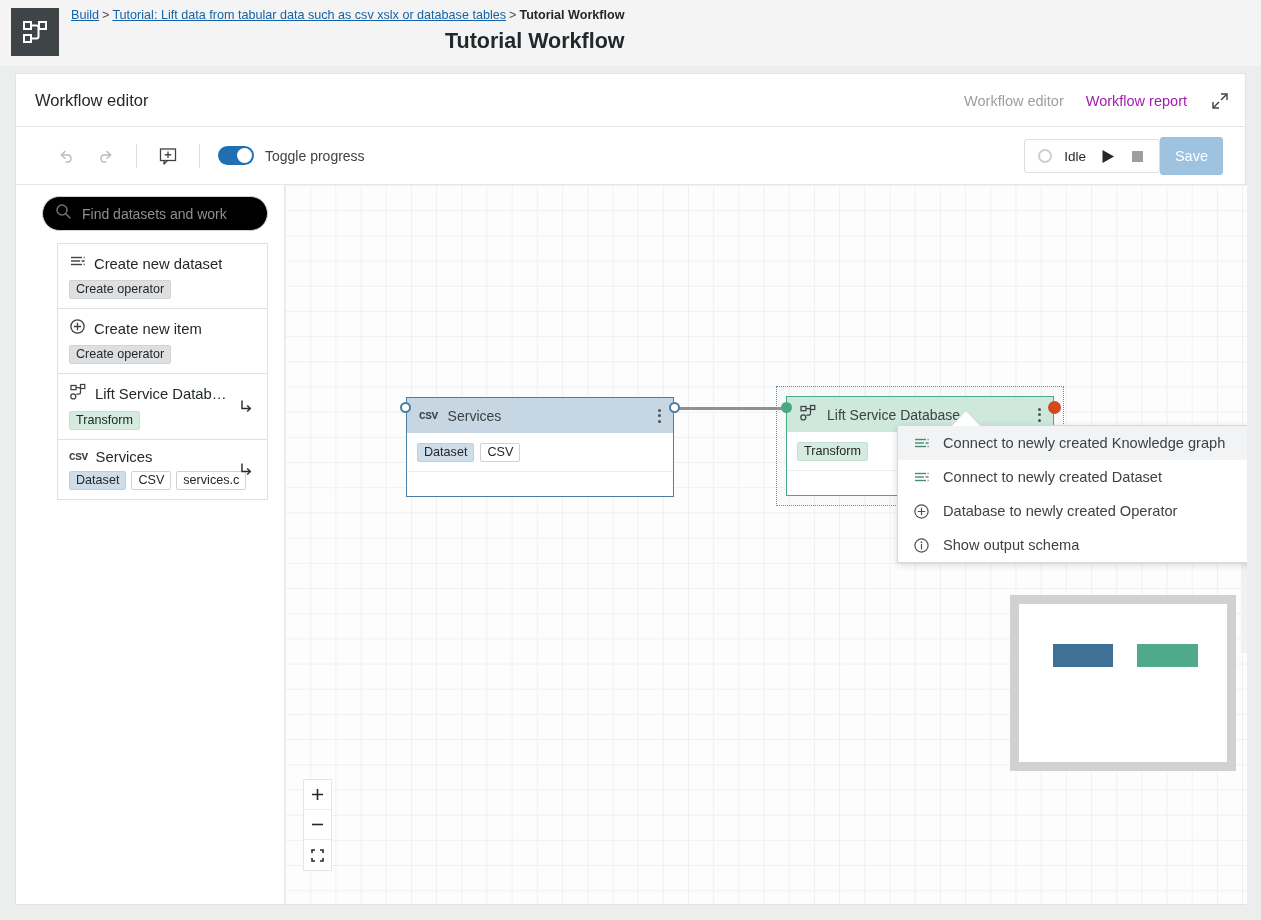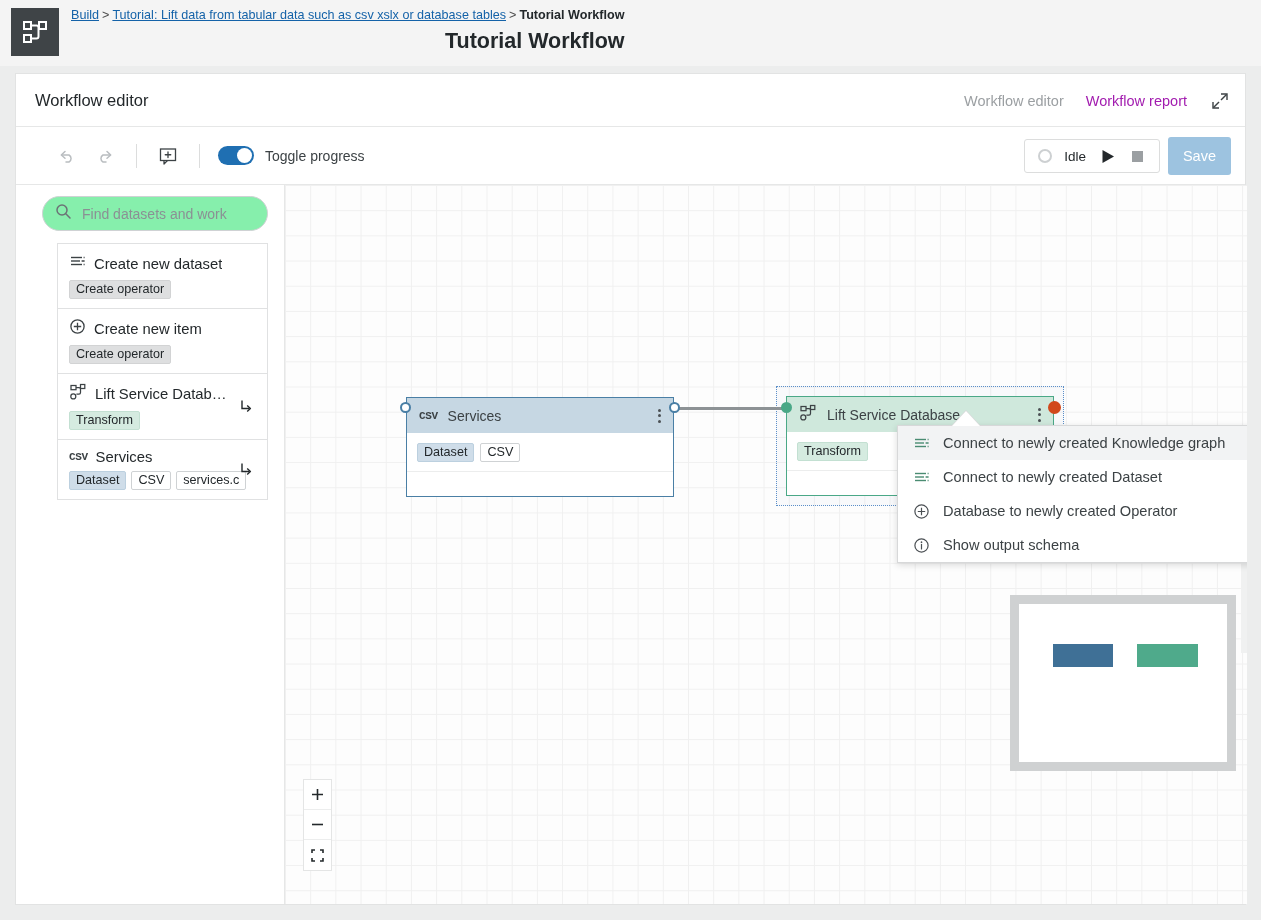--- a/index.html
+++ b/index.html
@@ -76,22 +76,22 @@
     width: 36px; height: 19px; border-radius: 10px; background: #1f6fb2;
     position: relative; flex: 0 0 auto;
   }
   .toggle .knob {
     position: absolute; right: 2px; top: 2px;
     width: 15px; height: 15px; border-radius: 50%; background: #fff;
   }
   .toggle-label { font-size: 14px; color: #3c4245; white-space: nowrap; }
 
   .tb-right {
-    position: absolute; right: 14px; top: 0; height: 58px;
-    display: flex; align-items: center; gap: 8px;
+    position: absolute; right: 22px; top: 0; height: 58px;
+    display: flex; align-items: center; 
   }
   .run-group {
     display: flex; align-items: center; gap: 12px;
     border: 1px solid #dcdddd; border-radius: 3px;
     height: 34px; padding: 0 13px; background: #fff;
   }
   .status-dot {
     width: 14px; height: 14px; border-radius: 50%;
     border: 2px solid #cdd0d2; background: #fff; flex: 0 0 auto;
   }
@@ -107,21 +107,21 @@
   .body-area { position: relative; height: 719px; }
 
   .sidebar {
     position: absolute; left: 0; top: 0; width: 268px; height: 719px;
     background: #fff;
   }
   .search-box {
     margin: 11px 16px 12px 26px;
     height: 35px; border: 1px solid #cfd2d4; border-radius: 18px;
     display: flex; align-items: center; padding: 0 12px; gap: 8px;
-    background: #86efac;
+    background: #000000;
   }
   .search-box input {
     border: none; outline: none; font-size: 14px; color: #6c7276;
     font-family: "Liberation Sans", sans-serif; width: 100%; background: transparent;
   }
   .search-box input::placeholder { color: #8b9094; }
 
   .item-list { margin: 12px 16px 0 41px; }
   .item-card {
     border: 1px solid #e0e1e2;

